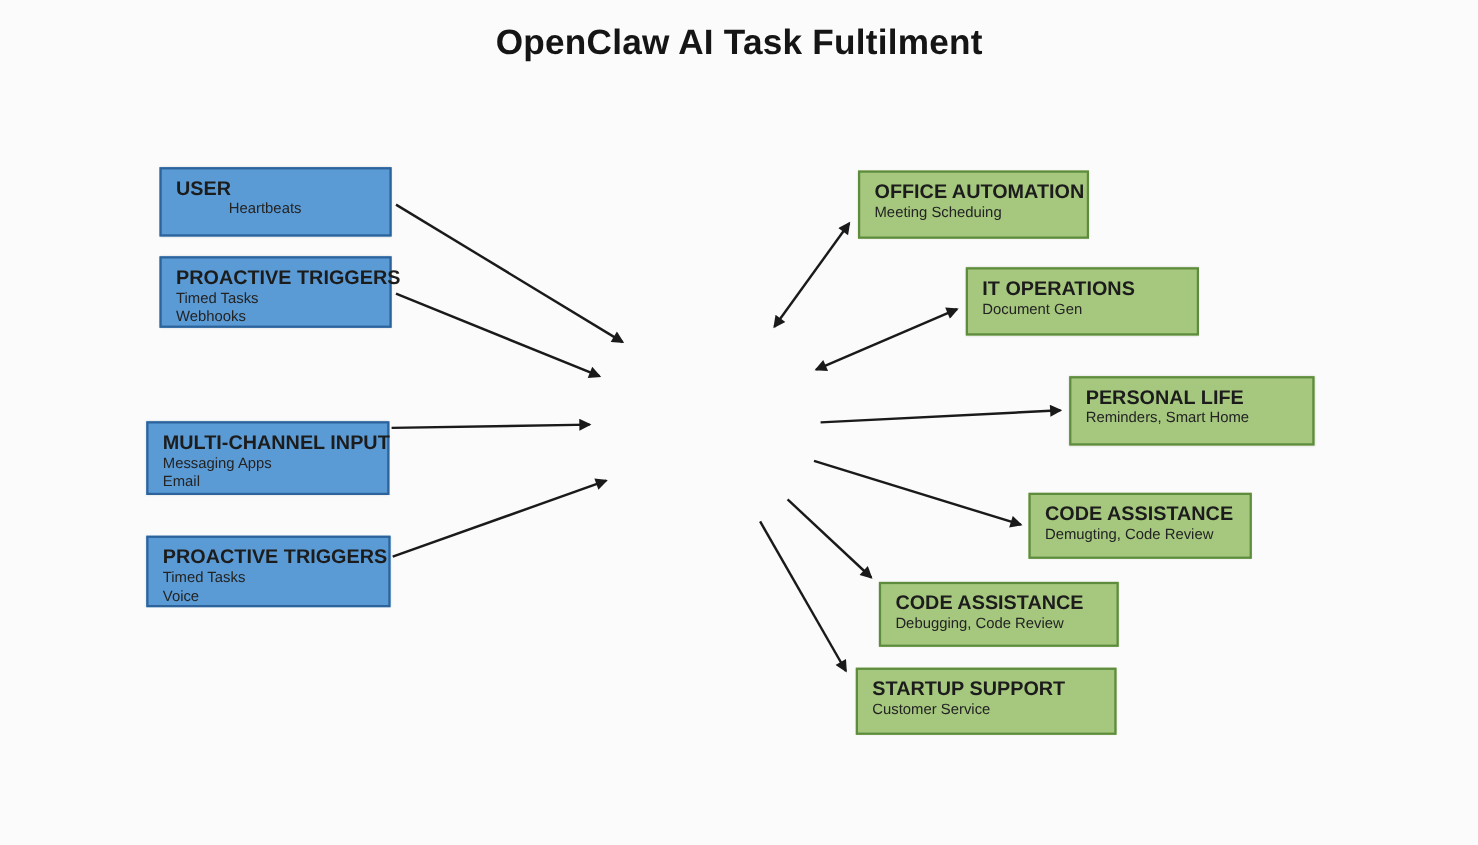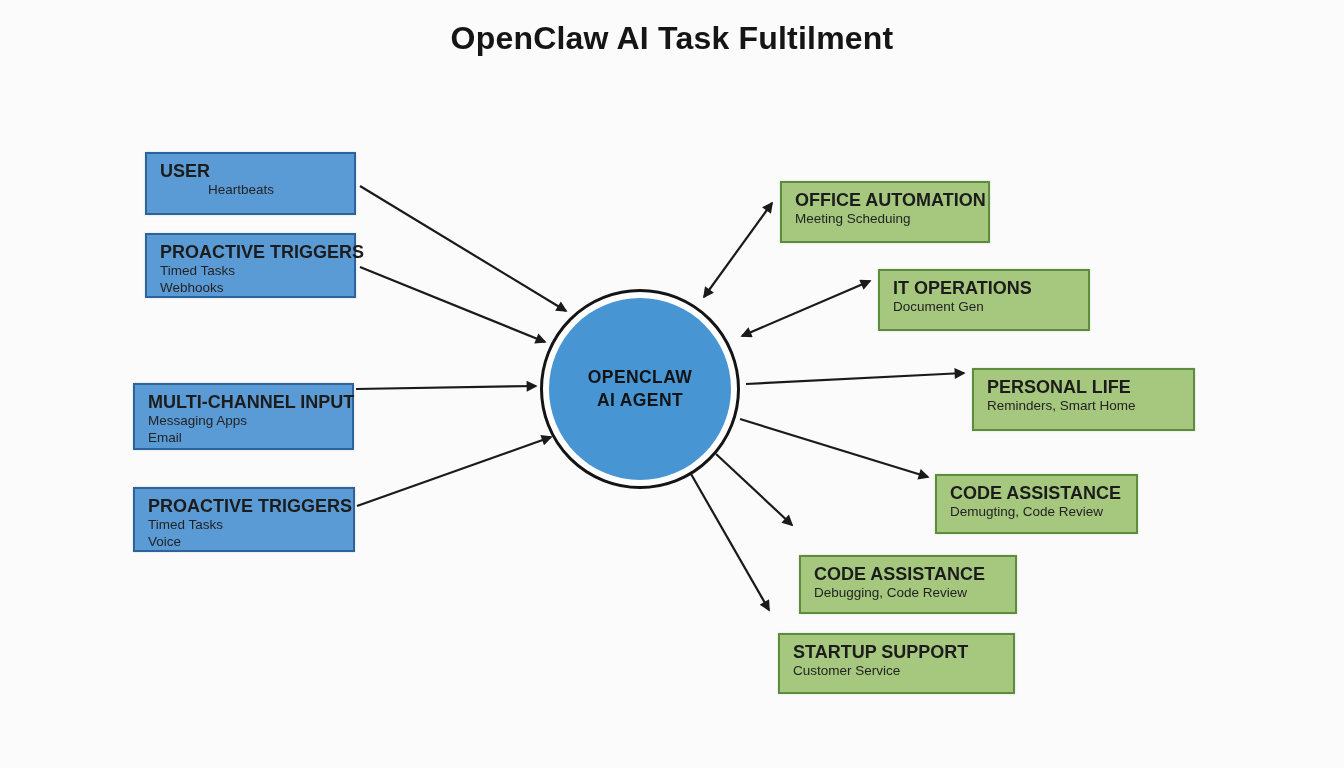--- a/index.html
+++ b/index.html
@@ -34,21 +34,21 @@
   }
   .box {
     position: absolute;
     box-sizing: border-box;
     border: 2px solid;
     padding: 8px 13px 6px 13px;
     color: #1c1c1c;
     box-shadow: 0 0 2px rgba(0,0,0,0.15);
   }
   .input-box  { background: var(--blue-fill);  border-color: var(--blue-border); }
-  .output-box { background: var(--green-fill); border-color: var(--green-border); margin-top: 26px; }
+  .output-box { background: var(--green-fill); border-color: var(--green-border); }
   .box-title {
     font-weight: 700;
     font-size: 18px;
     line-height: 19px;
     white-space: nowrap;
   }
   .box-line {
     font-size: 13.5px;
     line-height: 17px;
     white-space: nowrap;
@@ -149,22 +149,14 @@
       <div class="box output-box" style="left: 799px; top: 529px; width: 218px; height: 59px;">
         <div class="box-title">CODE ASSISTANCE</div>
         <div class="box-line">Debugging, Code Review</div>
       </div>
       <div class="box output-box" style="left: 778px; top: 607px; width: 237px; height: 61px;">
         <div class="box-title">STARTUP SUPPORT</div>
         <div class="box-line">Customer Service</div>
       </div>
     </div>
 
-  <div class="agent-outer">
-    <div class="agent-inner">
-      <div class="agent-label">
-        <div>OPENCLAW</div>
-        <div>AI AGENT</div>
-      </div>
-    </div>
-  </div>
 
 </div>
 
 </body></html>

